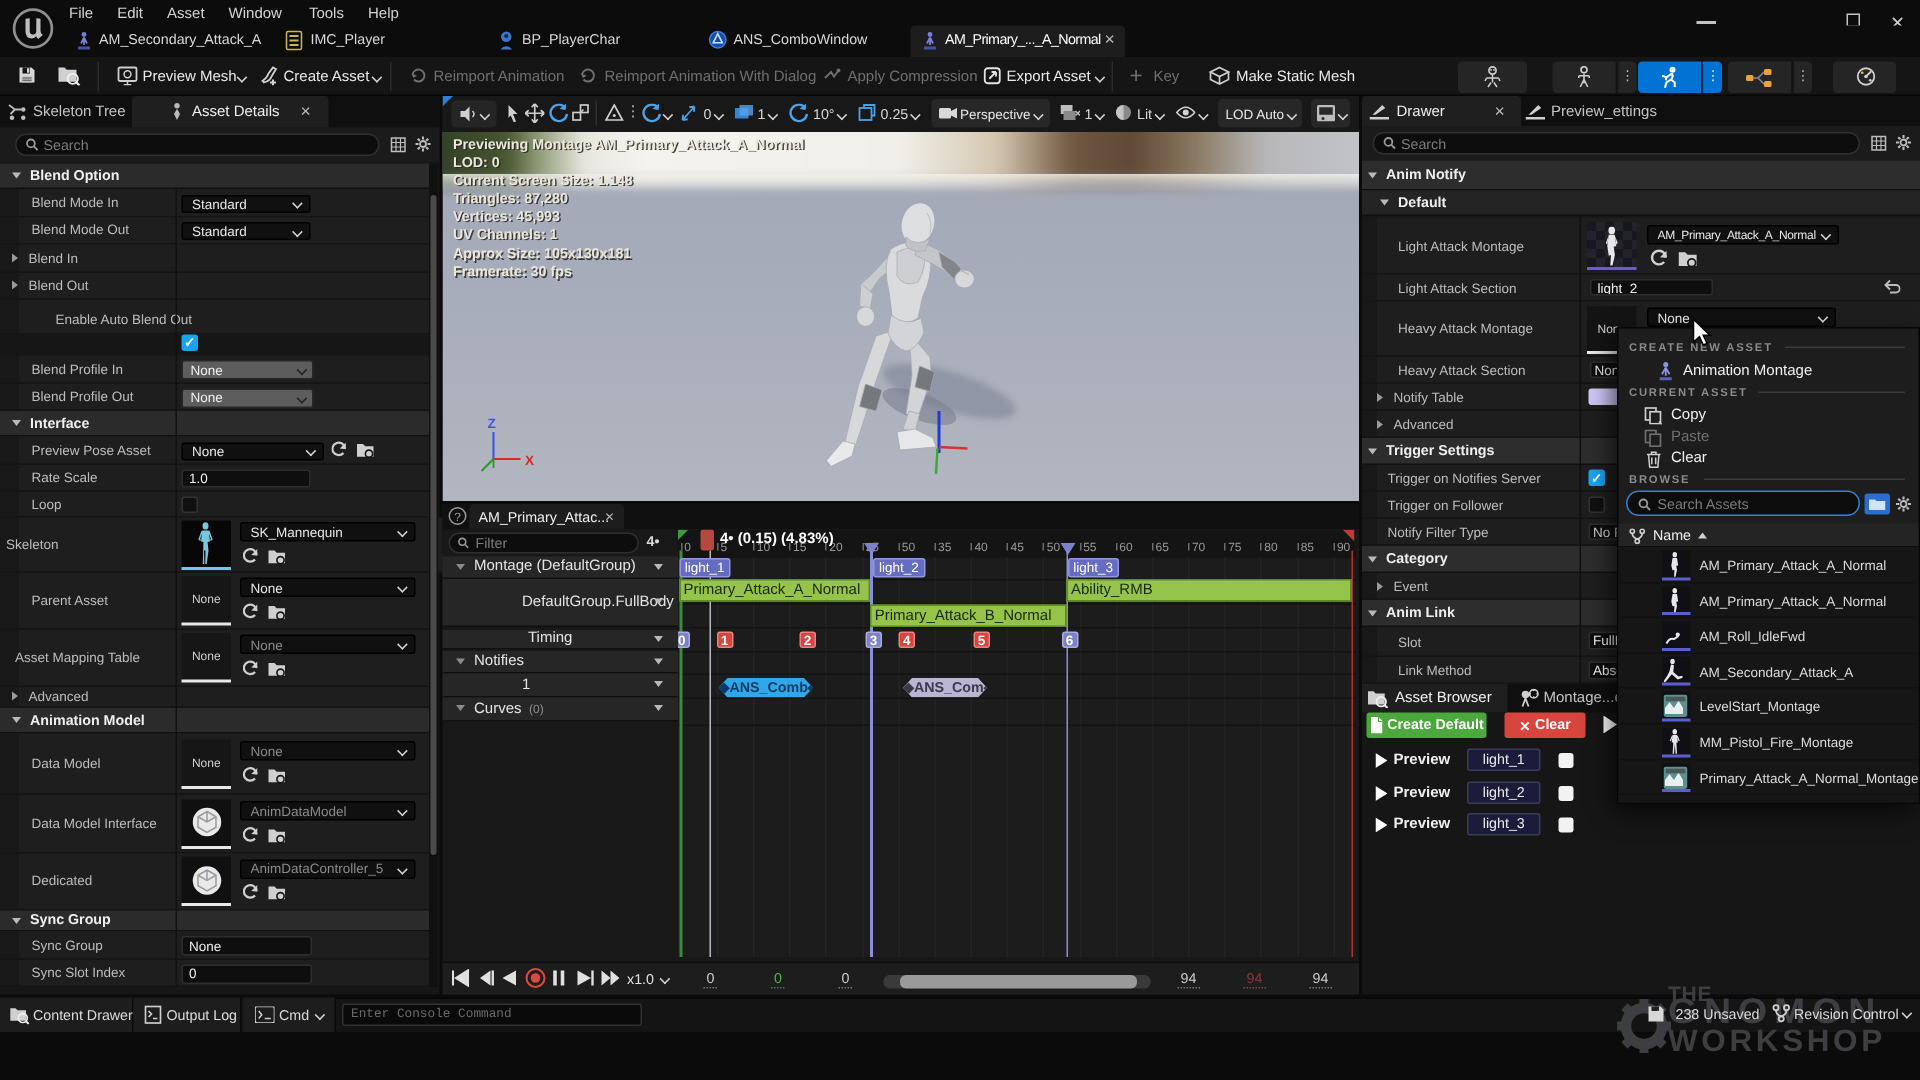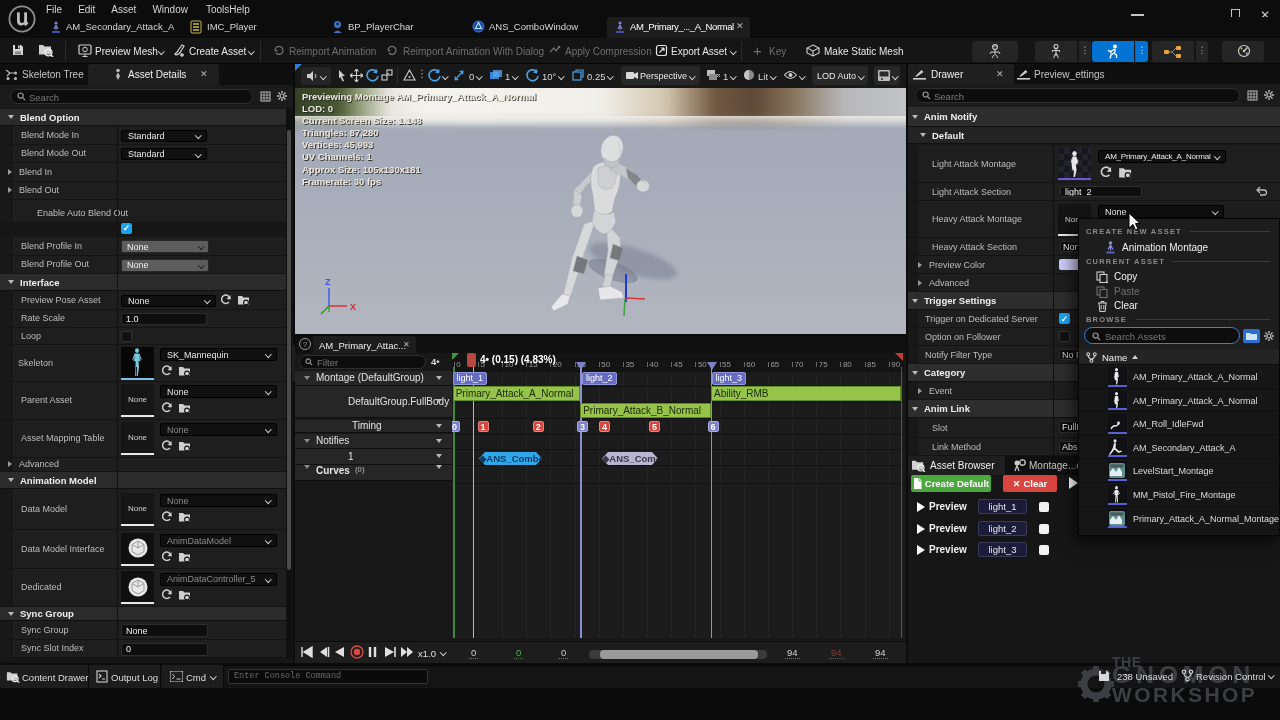--- a/index.html
+++ b/index.html
@@ -23,21 +23,21 @@
 </style></head>
 <body>
 
 <div class="ab" style="left:0;top:0;width:1280px;height:17px;background:#0c0c0c"></div>
 
 <svg class="ab" style="left:7px;top:4px;z-index:3" width="30" height="30" viewBox="0 0 30 30">
 <circle cx="15" cy="15" r="12.6" fill="#0d0d0d" stroke="#8f8f8f" stroke-width="1.8"></circle>
 <path d="M10 8.5 L12.8 8.2 V16.5 Q12.8 19 15 19 Q17.2 19 17.2 16.5 V8.2 L20 8.5 V16.5 Q20 18.6 21.5 19.4 L18.5 22 Q17.4 21.3 17.1 20.2 Q16.2 21.6 14.2 21.6 Q10 21.6 10 16.8 Z" fill="#bfbfbf"></path>
 </svg>
 <div class="ab" style="left:46px;top:4px;color:#d4d4d4;font-size:10px">
-<span style="margin-right:16px">File</span><span style="margin-right:16px">Edit</span><span style="margin-right:16px">Asset</span><span style="margin-right:18px">Window</span><span style="">Tools</span><span>Help</span></div>
+<span style="margin-right:16px">File</span><span style="margin-right:16px">Edit</span><span style="margin-right:16px">Asset</span><span style="margin-right:18px">Window</span><span style="margin-right:16px">Tools</span><span>Help</span></div>
 
 <div class="ab" style="left:1131px;top:14px;width:13px;height:1.6px;background:#c4c4c4"></div>
 <div class="ab" style="left:1231px;top:9px;width:9px;height:9px;border:1.4px solid #c4c4c4"></div>
 <div class="ab" style="left:1260px;top:8px;color:#cdcdcd;font-size:12px">✕</div>
 
 <div class="ab" style="left:0;top:17px;width:1280px;height:21px;background:#0c0c0c"></div>
 <div class="ab" style="left:50px;top:21px;width:12px;height:13px">
 <svg width="12" height="13" viewBox="0 0 12 13">
       <circle cx="6" cy="2" r="1.6" fill="#7a80d8"></circle>
       <path d="M6 4 L4 8 M6 4 L8 8 M6 4 L6 9" stroke="#7a80d8" stroke-width="1.2" fill="none"></path>
@@ -273,21 +273,21 @@
     <circle cx="25" cy="8.5" r="2.4" fill="none" stroke="#17181a" stroke-width="1.1"></circle>
   </svg>
 <div class="lrow" style="left:0;top:309.5px;width:291px;height:18.5px;background:linear-gradient(90deg,#181818 0 13px,#1e1e1e 13px);border-bottom:1px solid #141414;padding-left:21px">
     <span>Rate Scale</span>
   </div>
 <div class="inp" style="left:121px;top:313px;width:86px;height:12px">1.0</div>
 <div class="lrow" style="left:0;top:328px;width:291px;height:16.5px;background:linear-gradient(90deg,#181818 0 13px,#1e1e1e 13px);border-bottom:1px solid #141414;padding-left:21px">
     <span>Loop</span>
   </div>
 <div class="cb cbd" style="left:121px;top:330.5px"></div>
-<div class="lrow" style="left:0;top:344.5px;width:306px;height:37px;background:linear-gradient(90deg,#181818 0 13px,#1e1e1e 13px);border-bottom:1px solid #141414;padding-left:18px">
+<div class="lrow" style="left:0;top:344.5px;width:306px;height:37px;background:linear-gradient(90deg,#181818 0 13px,#1e1e1e 13px);border-bottom:1px solid #141414;padding-left:4px">
     <span>Skeleton</span>
   </div>
 <div class="ab" style="left:121px;top:346.5px;width:33px;height:33px;background:#070707;border-bottom:2px solid #79c3e8"></div>
 <svg class="ab" style="left:130px;top:348px" width="14" height="29" viewBox="0 0 14 29">
     <g fill="#79c8e0">
       <ellipse cx="7" cy="2.6" rx="2" ry="2.4"></ellipse>
       <path d="M4.8 5.6 L9.2 5.6 L10 13 L8.4 13.3 L9 19 L7.8 28 L6.8 28 L7 19 L6 19 L6.2 28 L5.2 28 L5.6 13.3 L4 13 Z"></path>
       <path d="M4.8 6 L2.8 11.5 L3.8 12.2 M9.2 6 L11.2 11.5 L10.2 12.2" stroke="#79c8e0" stroke-width="1" fill="none"></path>
     </g>
   </svg>
@@ -308,21 +308,21 @@
 <div class="dd" style="left:160px;top:385px;width:117px;height:13px">
     <span class="lbl" style="">None</span>
     <span class="chv"></span>
   </div>
 <svg class="ab" style="left:162px;top:401.5px" width="30" height="12" viewBox="0 0 30 12">
     <path d="M9 5 a4.2 4.2 0 1 0 -1 3" fill="none" stroke="#cfcfcf" stroke-width="1.5"></path>
     <path d="M9.5 1 L9.5 5.5 L5.5 5 Z" fill="#cfcfcf"></path>
     <path d="M17 2 h4 l1.5 1.5 H28 v7 H17 Z" fill="#cfcfcf"></path>
     <circle cx="25" cy="8.5" r="2.4" fill="none" stroke="#17181a" stroke-width="1.1"></circle>
   </svg>
-<div class="lrow" style="left:0;top:419.5px;width:291px;height:38px;background:linear-gradient(90deg,#181818 0 13px,#1e1e1e 13px);border-bottom:1px solid #141414;padding-left:21px">
+<div class="lrow" style="left:0;top:419.5px;width:291px;height:38px;background:linear-gradient(90deg,#181818 0 13px,#1e1e1e 13px);border-bottom:1px solid #141414;padding-left:10px">
     <span>Asset Mapping Table</span>
   </div>
 <div class="ab" style="left:121px;top:422px;width:33px;height:33px;background:#161616;border-bottom:2px solid #e8e8e8;color:#cfcfcf;font-size:8px;display:flex;align-items:center;justify-content:center">None</div>
 <div class="dd" style="left:160px;top:423px;width:117px;height:13px">
     <span class="lbl" style="color:#8a8a8a">None</span>
     <span class="chv"></span>
   </div>
 <svg class="ab" style="left:162px;top:439.5px" width="30" height="12" viewBox="0 0 30 12">
     <path d="M9 5 a4.2 4.2 0 1 0 -1 3" fill="none" stroke="#cfcfcf" stroke-width="1.5"></path>
     <path d="M9.5 1 L9.5 5.5 L5.5 5 Z" fill="#cfcfcf"></path>
@@ -589,21 +589,21 @@
   </div>
 <div class="ab" style="left:295px;top:434px;width:157px;height:14.5px;background:#262626;border-bottom:1px solid #0f0f0f;display:flex;align-items:center;padding-left:9px;color:#e4e4e4;font-weight:normal;font-size:10px">
     <span class="tri" style="margin-right:6px;border-top-color:#8a8a8a"></span>
     <span>Notifies</span>
     <span class="tri" style="position:absolute;left:141px;border-top-color:#b9b9b9"></span>
   </div>
 <div class="ab" style="left:295px;top:448.5px;width:157px;height:16.5px;background:#262626;border-bottom:1px solid #0f0f0f;display:flex;align-items:center;padding-left:53px;color:#e4e4e4;font-weight:normal;font-size:10px">
     <span>1</span>
     <span class="tri" style="position:absolute;left:141px;border-top-color:#b9b9b9"></span>
   </div>
-<div class="ab" style="left:295px;top:465px;width:187px;height:15.5px;background:#262626;border-bottom:1px solid #0f0f0f;display:flex;padding-left:9px;color:#e4e4e4;font-weight:bold;font-size:10px">
+<div class="ab" style="left:295px;top:465px;width:187px;height:15.5px;background:#262626;border-bottom:1px solid #0f0f0f;display:flex;align-items:center;padding-left:9px;color:#e4e4e4;font-weight:normal;font-size:10px">
     <span class="tri" style="margin-right:6px;border-top-color:#8a8a8a"></span>
     <span>Curves</span>
     <span style="color:#8f8f8f;font-size:8px;margin-left:5px">(0)</span>
     <span class="tri" style="position:absolute;left:141px;border-top-color:#b9b9b9"></span>
   </div>
 <div class="ab" style="left:452px;top:353px;width:452px;height:285px;background:#1c1c1c;overflow:hidden" id="trk">
 <div class="ab" style="left:0;top:0;width:452px;height:18px;background:#141414"></div>
 <div class="ab" style="left:1.7px;top:9px;width:1px;height:5px;background:#6a6a6a"></div>
     <div class="ab" style="left:4.2px;top:6.5px;color:#9a9a9a;font-size:8px">0</div>
     <div class="ab" style="left:25.9px;top:9px;width:1px;height:5px;background:#6a6a6a"></div>
@@ -816,37 +816,37 @@
 <div class="dd" style="left:1098px;top:205px;width:126px;height:13px;color:#e8e8e8">
     <span class="lbl">None</span>
     <span class="chv"></span>
   </div>
 <div class="lrow" style="left:908px;top:238px;width:372px;height:18px;background:linear-gradient(90deg,#181818 0 10px,#1e1e1e 10px);border-bottom:1px solid #141414;padding-left:24px;font-weight:normal">
     <span>Heavy Attack Section</span>
   </div>
 <div class="inp" style="left:1060px;top:241px;width:26px;height:11px;padding:0 2px">Non</div>
 <div class="lrow" style="left:908px;top:256px;width:372px;height:18px;background:linear-gradient(90deg,#181818 0 10px,#1e1e1e 10px);border-bottom:1px solid #141414;padding-left:10px;font-weight:normal">
     <span class="trir" style="margin-right:7px"></span>
-    <span>Preview Color</span>
+    <span>Notify Table</span>
   </div>
 <div class="ab" style="left:1059px;top:259px;width:21px;height:11px;background:#cdc7f5;border-radius:2px"></div>
 <div class="lrow" style="left:908px;top:274px;width:372px;height:18px;background:linear-gradient(90deg,#181818 0 10px,#1e1e1e 10px);border-bottom:1px solid #141414;padding-left:10px;font-weight:normal">
     <span class="trir" style="margin-right:7px"></span>
     <span>Advanced</span>
   </div>
 <div class="hdrrow" style="left:908px;top:292px;width:372px;height:18px;background:#2d2d2d;border-bottom:1px solid #101010;padding-left:4px">
     <span class="tri" style="margin-right:6px"></span>
     <span>Trigger Settings</span>
   </div>
 <div class="lrow" style="left:908px;top:310px;width:372px;height:18px;background:linear-gradient(90deg,#181818 0 10px,#1e1e1e 10px);border-bottom:1px solid #141414;padding-left:17px;font-weight:normal">
-    <span>Trigger on Dedicated Server</span>
+    <span>Trigger on Notifies Server</span>
   </div>
 <div class="cb cbb" style="left:1059px;top:313px">✓</div>
 <div class="lrow" style="left:908px;top:328px;width:372px;height:18px;background:linear-gradient(90deg,#181818 0 10px,#1e1e1e 10px);border-bottom:1px solid #141414;padding-left:17px;font-weight:normal">
-    <span>Option on Follower</span>
+    <span>Trigger on Follower</span>
   </div>
 <div class="cb cbd" style="left:1059px;top:331px"></div>
 <div class="lrow" style="left:908px;top:346px;width:372px;height:18px;background:linear-gradient(90deg,#181818 0 10px,#1e1e1e 10px);border-bottom:1px solid #141414;padding-left:17px;font-weight:normal">
     <span>Notify Filter Type</span>
   </div>
 <div class="inp" style="left:1059px;top:349px;width:24px;height:11px;color:#cfcfcf;padding:0 2px">No F</div>
 <div class="hdrrow" style="left:908px;top:364px;width:372px;height:18px;background:#2d2d2d;border-bottom:1px solid #101010;padding-left:4px">
     <span class="tri" style="margin-right:6px"></span>
     <span>Category</span>
   </div>

